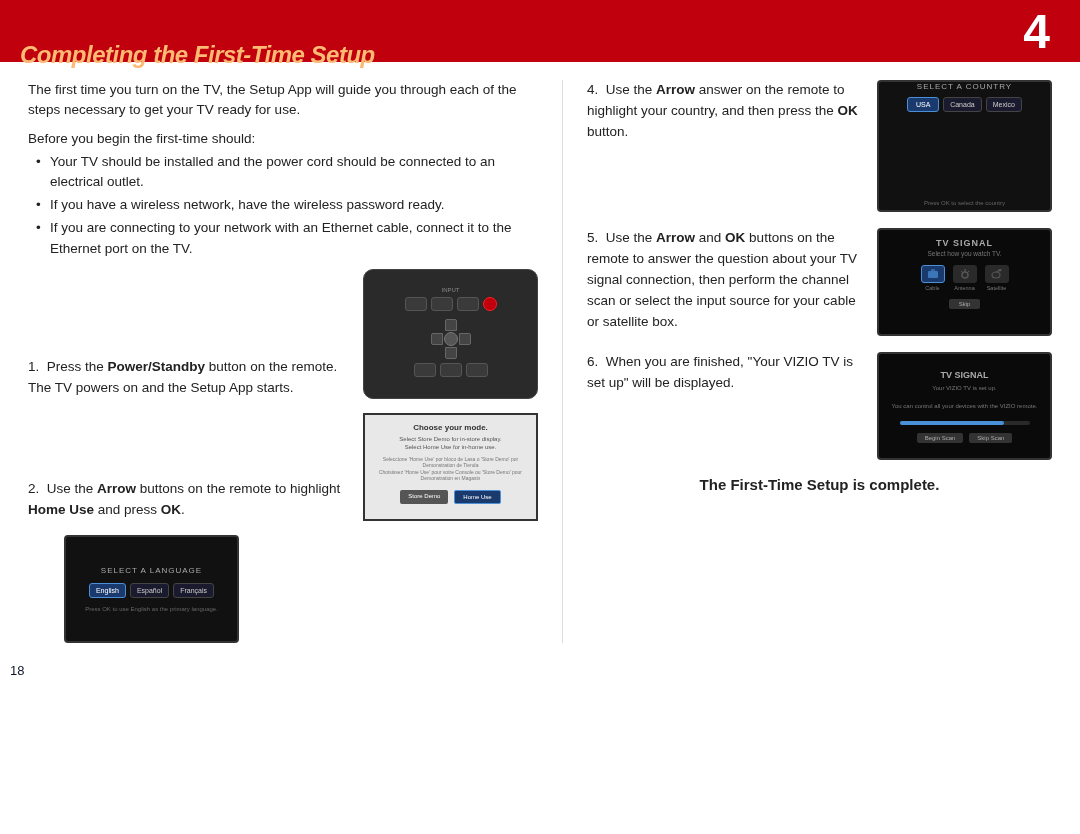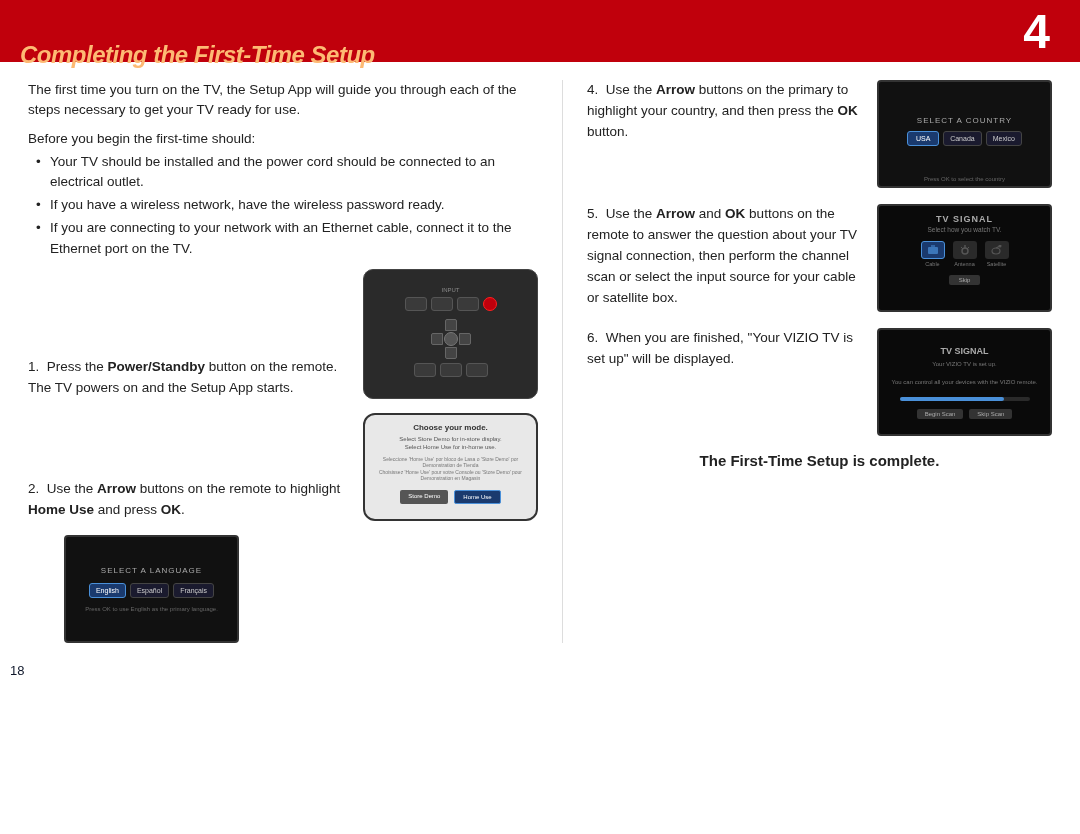--- a/index.html
+++ b/index.html
@@ -110,25 +110,25 @@
       flex: 0 0 175px;
       width: 175px;
     }
 
     
     .tv-screen {
       background: #111;
       border: 2px solid #333;
       border-radius: 4px;
       width: 175px;
-      height: 108px;
+      height: 132px;
       display: flex;
       flex-direction: column;
       align-items: center;
-      justify-content: center;
+      justify-content: flex-start;
       position: relative;
       overflow: hidden;
     }
 
     .screen-title {
       color: #aaa;
       font-size: 8px;
       letter-spacing: 1px;
       text-transform: uppercase;
       margin-bottom: 6px;
@@ -237,21 +237,21 @@
     }
     .dpad-up { top: 0; left: 50%; transform: translateX(-50%); border-radius: 2px 2px 0 0; }
     .dpad-down { bottom: 0; left: 50%; transform: translateX(-50%); border-radius: 0 0 2px 2px; }
     .dpad-left { left: 0; top: 50%; transform: translateY(-50%); border-radius: 2px 0 0 2px; }
     .dpad-right { right: 0; top: 50%; transform: translateY(-50%); border-radius: 0 2px 2px 0; }
 
     
     .home-use-screen {
       background: #e8e8e8;
       border: 2px solid #333;
-      border-radius: 12px;
+      border-radius: 0;
       width: 175px;
       height: 108px;
       display: flex;
       flex-direction: column;
       align-items: center;
       justify-content: flex-start;
       padding: 8px 6px 6px;
       overflow: hidden;
     }
 
@@ -617,21 +617,21 @@
 
   </div>
 
   <div class="divider-v"></div>
 
   <div class="right-col">
 
     <div class="right-step">
       <div class="right-step-text">
         <span>4.</span>
-        &nbsp;<span>Use the </span><b>Arrow</b><span> buttons on the primary to highlight your country, and then press the </span><b>OK</b><span> button.</span>
+        &nbsp;<span>Use the </span><b>Arrow</b><span> answer on the remote to highlight your country, and then press the </span><b>OK</b><span> button.</span>
       </div>
       <div class="right-step-image">
         <div class="tv-screen">
           <div class="screen-title">SELECT A COUNTRY</div>
           <div class="country-buttons">
             <div class="country-btn selected">USA</div>
             <div class="country-btn">Canada</div>
             <div class="country-btn">Mexico</div>
           </div>
           <div class="screen-footer">Press OK to select the country</div>

